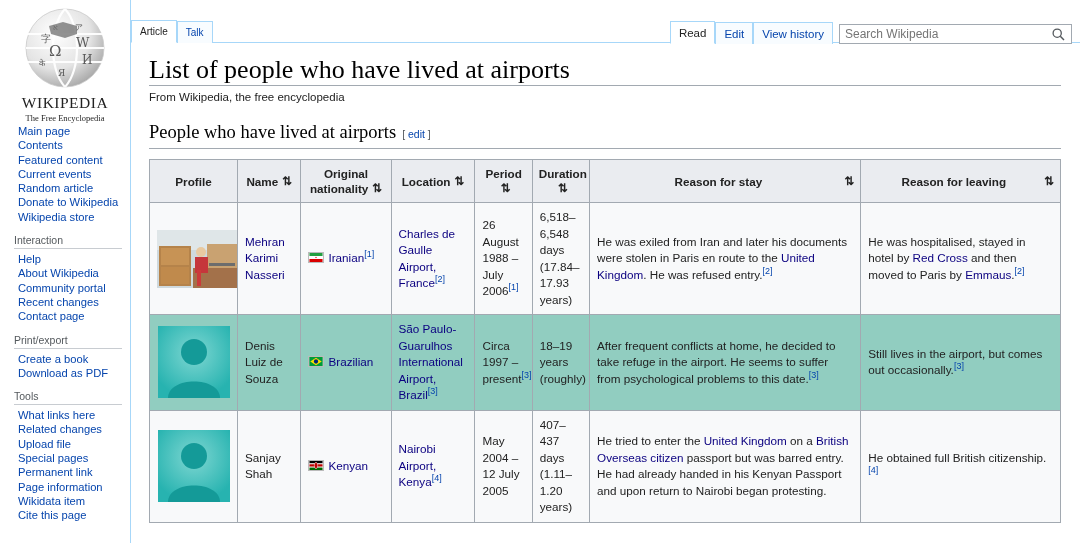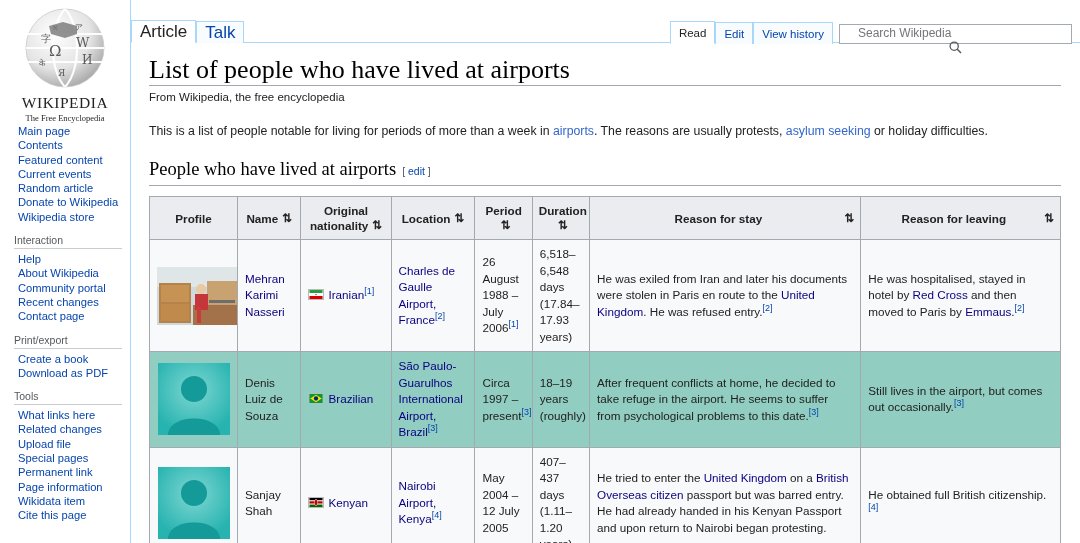--- a/index.html
+++ b/index.html
@@ -51,38 +51,38 @@
   
   #content {
     position: absolute; left: 130px; top: 0; right: 0; bottom: 0;
     border-left: 1px solid #a7d7f9;
     background: #fff;
   }
 
   
   #tabs-left { position: absolute; top: 20px; left: 0px; display: flex; align-items: flex-end; height: 22px;}
   .tab {
-    font-size: 17px; line-height: 14px;
+    font-size: 10px; line-height: 14px;
     padding: 4px 8px 3px 8px;
     border: 1px solid #a7d7f9; border-bottom: none;
     background: #fff; color: #0645ad; position: relative; top:1px;
   }
   .tab.selected { background: #fff; color:#222; border-bottom: 1px solid #fff; font-weight: normal; }
   .tab.unselected { background: #f8fcff; }
   #tabs-right { position: absolute; top: 20px; right: 8px; display:flex; align-items: flex-end; height:23px; gap:0;}
   .rtab {
     font-size: 11.5px; line-height: 14px; padding: 4px 8px 3px 8px;
     border: 1px solid #a7d7f9; border-bottom: none; background:#f8fcff; color: #0645ad;
     position: relative; top:1px;
   }
   .rtab.selected { background:#fff; color:#222; border-bottom:1px solid #fff;}
   #searchbox {
     margin-left: 6px; position: relative; top: 1px;
     width: 233px; height: 20px; border: 1px solid #a2a9b1; background:#fff;
-    display:flex; align-items:center;flex-direction:column;
+    display:flex; align-items:center;
   }
   #searchinput {
     border: none; outline: none; width: 205px; height: 18px;
     font-size: 12px; font-family: "Liberation Sans", sans-serif;
     padding-left: 5px; color:#72777d; background: transparent;
   }
   #searchbtn { width: 26px; height: 18px; display:flex; align-items:center; justify-content:center; }
   .tabs-underline { position:absolute; top:42px; left:0; right:0; height:1px; background:#a7d7f9; }
 
   
@@ -257,23 +257,20 @@
         </svg>
       </span>
     </div>
   </div>
 
   <div id="body-content">
 
     <h1 id="firstHeading">List of people who have lived at airports</h1>
     <div id="siteSub">From Wikipedia, the free encyclopedia</div>
 
-    <p id="intro">
-      <span>This is a list of people notable for living for periods of more than a week in </span><a class="ext" href="#">airports</a><span>. The reasons are usually protests, </span><a class="ext" href="#">asylum seeking</a><span> or holiday difficulties.</span>
-    </p>
 
     <h2 id="sec">
       <span>People who have lived at airports</span><span class="editsection"><span>[</span>&nbsp;<a href="#">edit</a>&nbsp;<span>]</span></span>
     </h2>
 
 
     <table class="wikitable">
       <colgroup>
         <col style="width:86px">
           <col style="width:62px">

